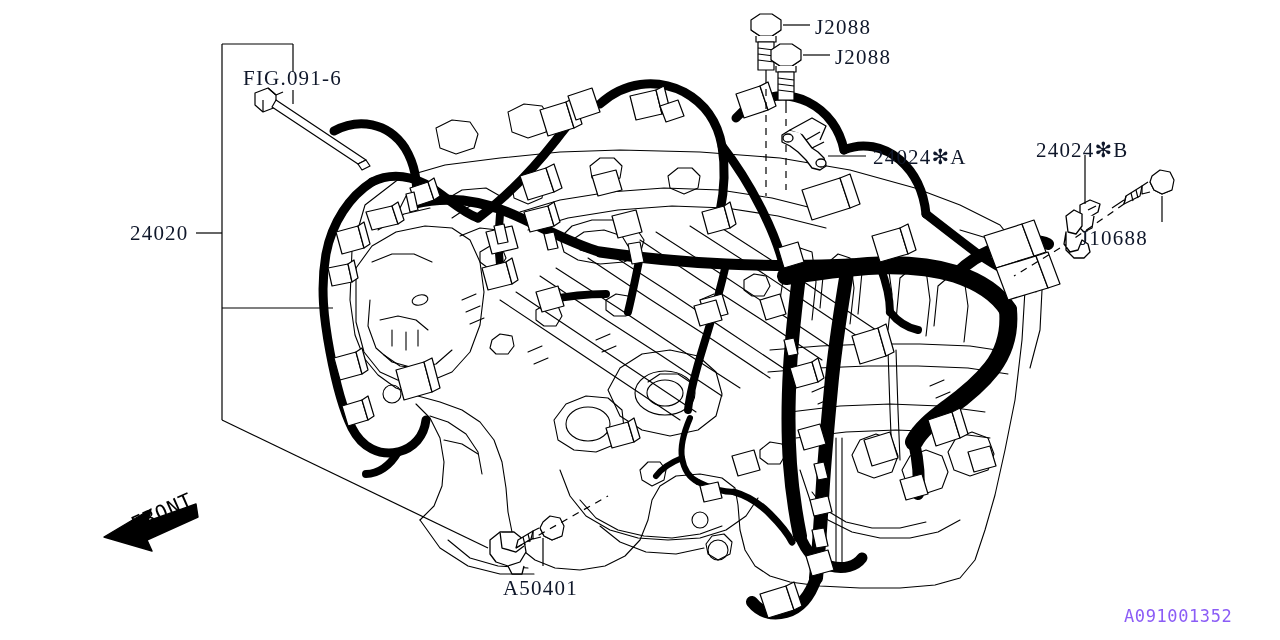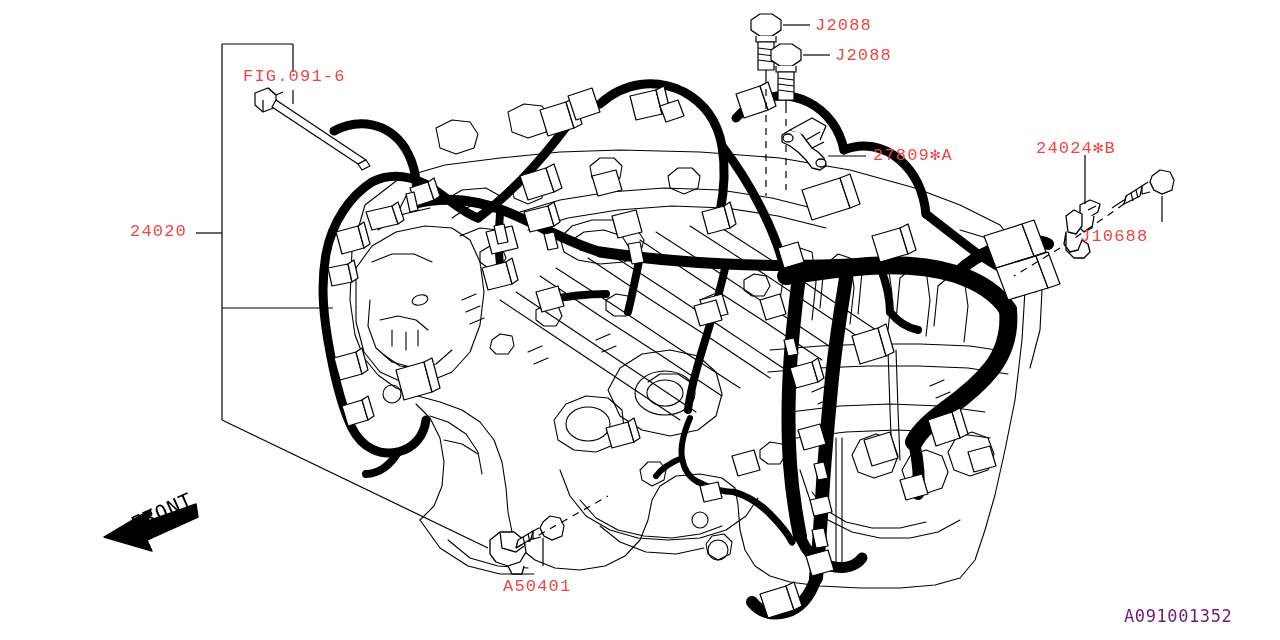--- a/index.html
+++ b/index.html
@@ -20,33 +20,33 @@
   }
   #diagram-svg {
     position: absolute;
     top: 0;
     left: 0;
     width: 1280px;
     height: 640px;
   }
   .callout-label {
     position: absolute;
-    font-family: Liberation Mono, monospace;
-    font-size: 17px;
+    font-family: Liberation Serif, serif;
+    font-size: 21px;
     letter-spacing: 1.2px;
-    color: #ef4444;
+    color: #0f172a;
     white-space: nowrap;
     line-height: 1;
   }
   .diagram-id {
     position: absolute;
     font-family: "DejaVu Sans Mono", "Liberation Mono", monospace;
     font-size: 17px;
     letter-spacing: 0.6px;
-    color: #701a75;
+    color: #8b5cf6;
     white-space: nowrap;
     line-height: 1;
   }
   .front-marker {
     position: absolute;
     left: 100px;
     top: 490px;
     width: 150px;
     height: 70px;
   }
@@ -487,21 +487,21 @@
   </svg>
 
   <div class="callout-label" style="left:243px; top:68px;">FIG.091-6</div>
 
   <div class="callout-label" style="left:130px; top:223px;">24020</div>
 
   <div class="callout-label" style="left:815px; top:17px;">J2088</div>
 
   <div class="callout-label" style="left:835px; top:47px;">J2088</div>
 
-  <div class="callout-label" style="left:873px; top:147px;">27809✻A</div>
+  <div class="callout-label" style="left:873px; top:147px;">24024✻A</div>
 
   <div class="callout-label" style="left:1036px; top:140px;text-align:right;">24024✻B</div>
 
   <div class="callout-label" style="left:1080px; top:228px;">J10688</div>
 
   <div class="callout-label" style="left:503px; top:578px;">A50401</div>
 
   <div class="front-marker">
     <div class="front-text">FRONT</div>
   </div>

